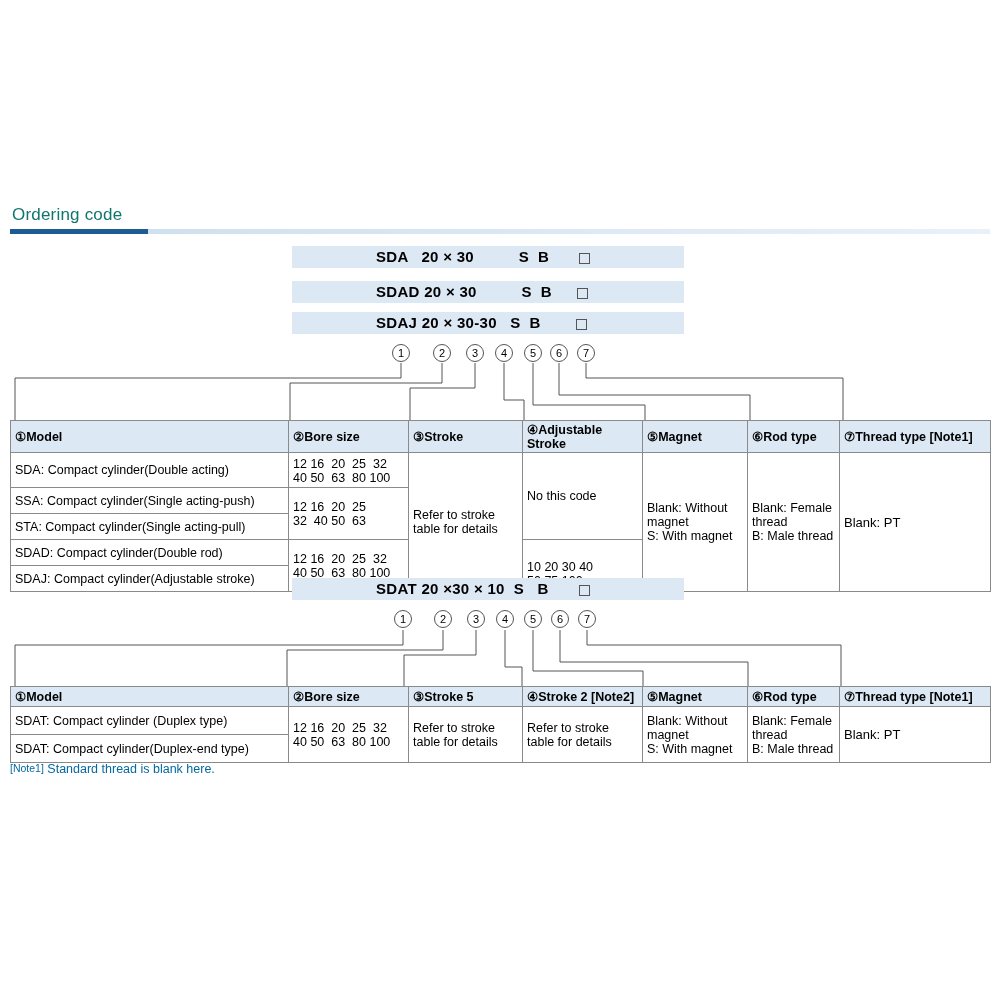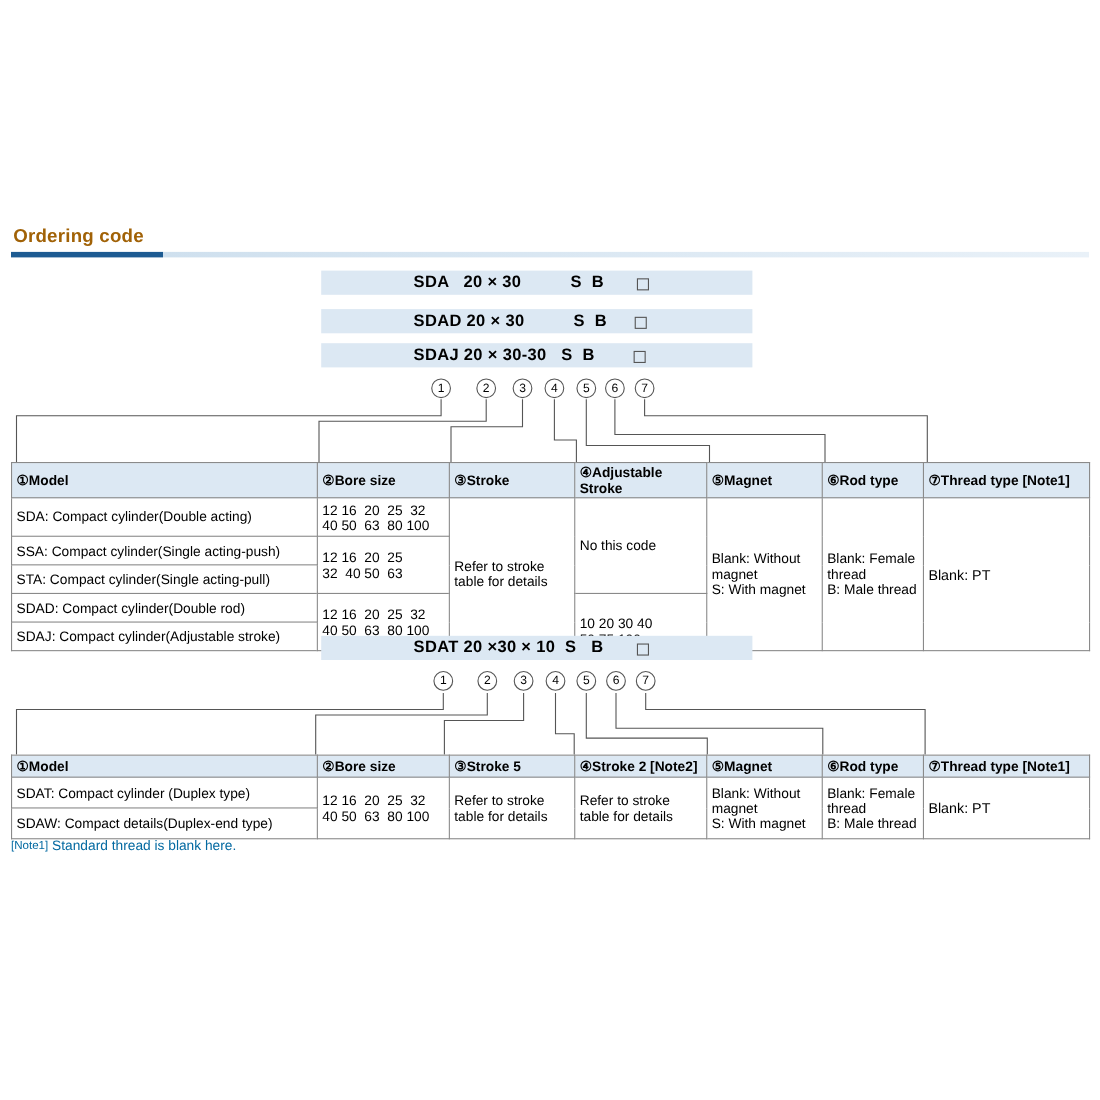--- a/index.html
+++ b/index.html
@@ -18,22 +18,22 @@
 
   
   .heading-wrap {
     position: absolute;
     left: 10px;
     top: 205px;
     width: 980px;
   }
   .heading-title {
     font-size: 17px;
-    font-weight: bold;
-    color: #a16207;
+    font-weight: normal;
+    color: #0f766e;
     letter-spacing: .2px;
     padding-left: 2px;
   }
   .heading-rule {
     margin-top: 4px;
     height: 5px;
     width: 100%;
     background: linear-gradient(to right, #1d5b92 0px, #1d5b92 138px, #cfe0ee 138px, #e9f1f8 100%);
   }
 
@@ -307,21 +307,21 @@
       <div>S: With magnet</div>
     </td>
     <td rowspan="2" class="cell-right">
       <div>Blank: Female</div>
       <div>thread</div>
       <div>B: Male thread</div>
     </td>
     <td rowspan="2" class="cell-left" style="font-size:13px;">Blank: PT</td>
   </tr>
   <tr>
-    <td style="height:23px">SDAW: Compact details(Duplex-end type)</td>
+    <td style="height:23px">SDAT: Compact cylinder(Duplex-end type)</td>
   </tr>
 </tbody>
   </table>
 
 <div class="notes" style="top:762px;">
   <div class="note-line">
     <span class="note-tag">[Note1]</span><span> Standard thread is blank here.</span>
   </div>
 </div>
 

